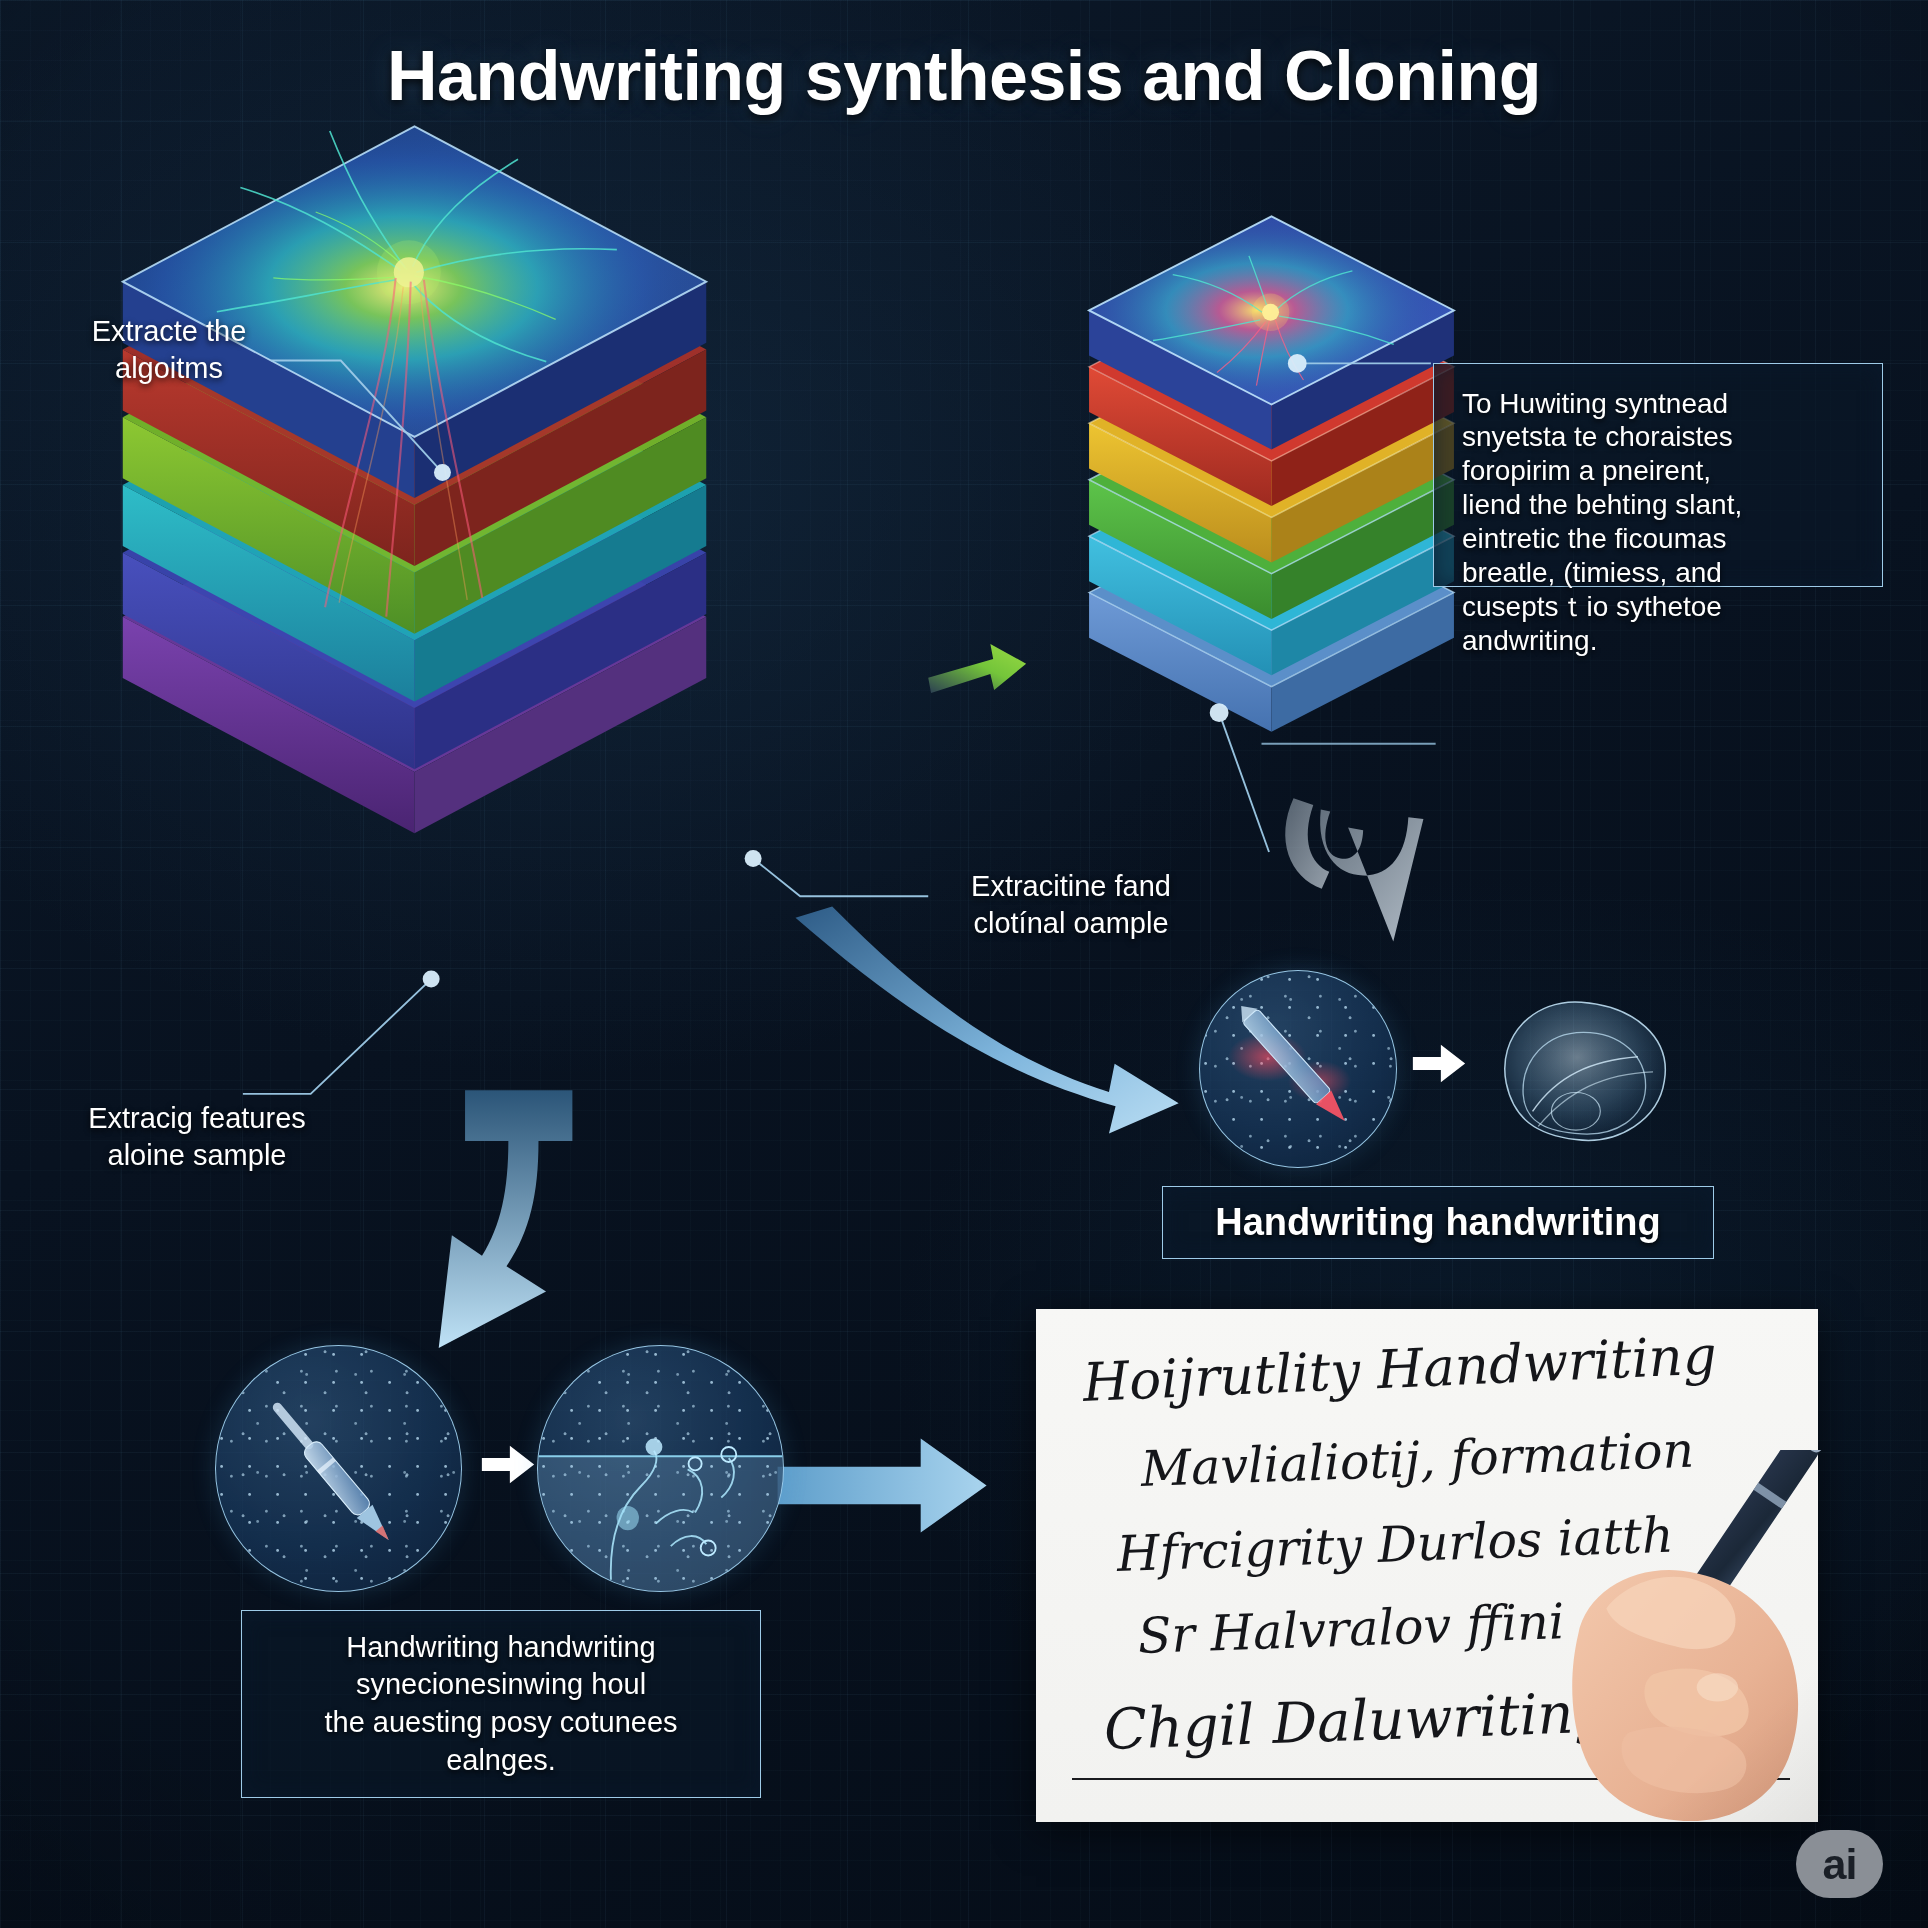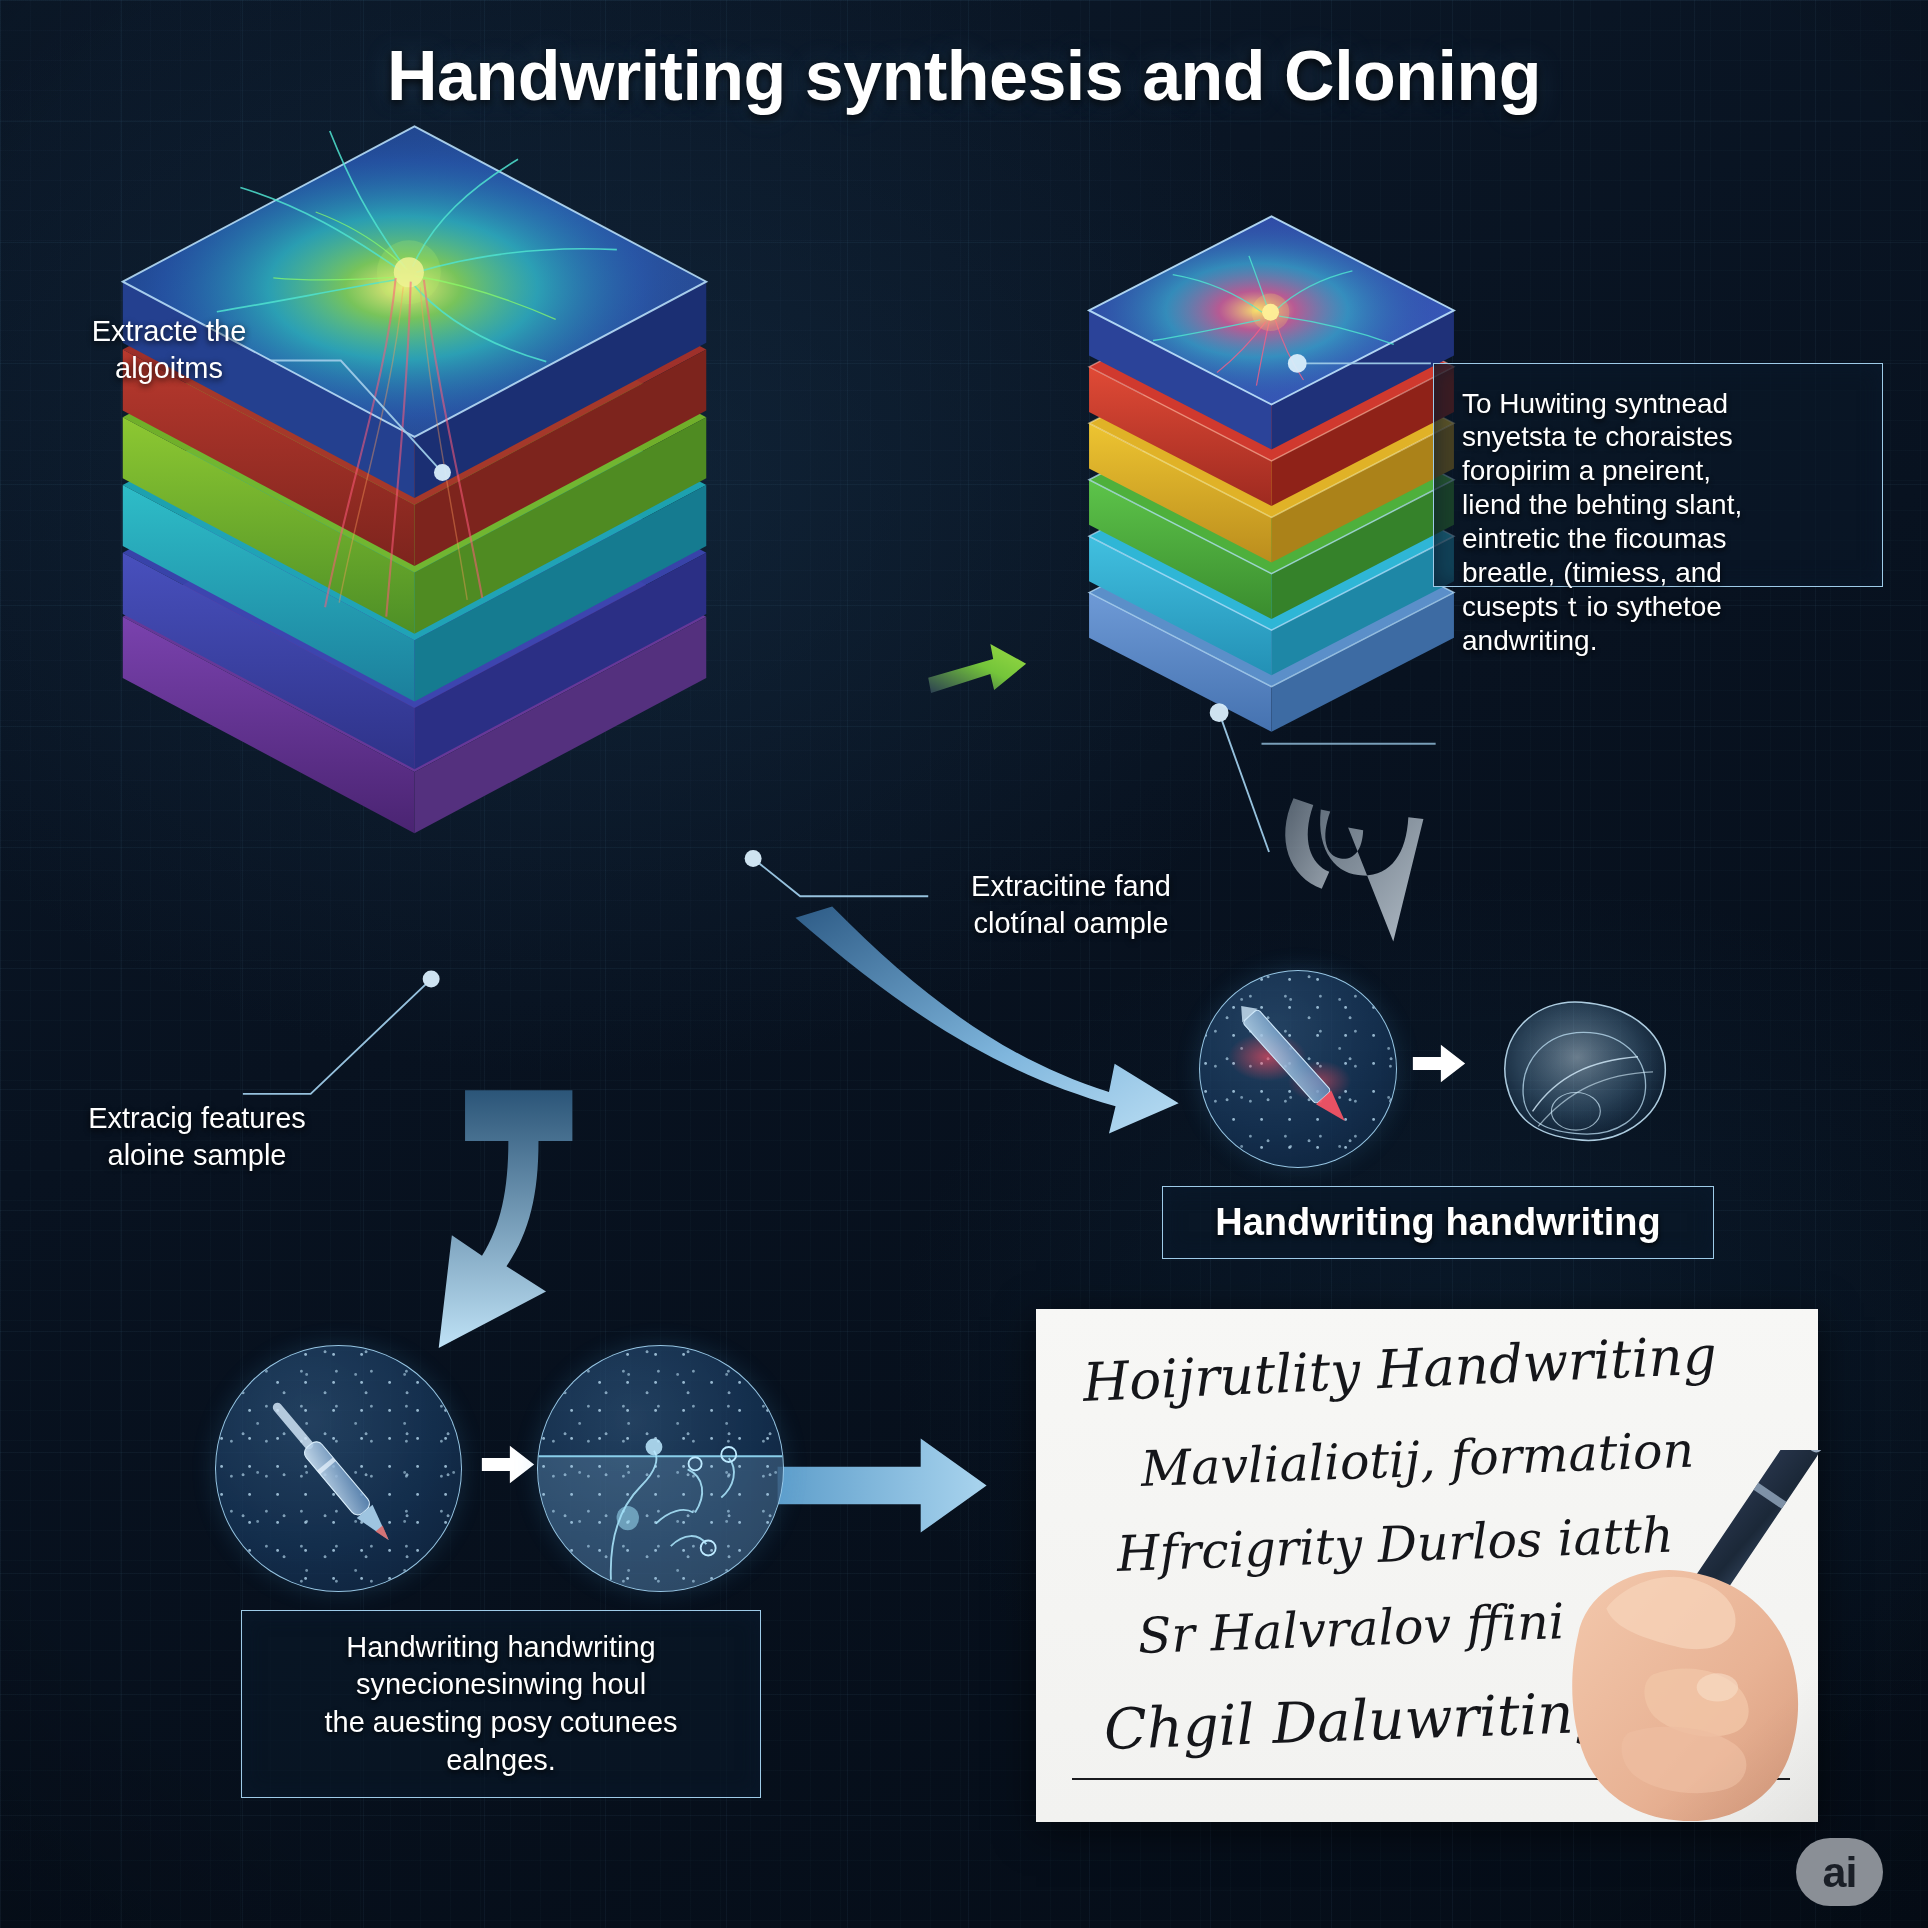--- a/index.html
+++ b/index.html
@@ -136,21 +136,21 @@
   }
   #hw-card .rule {
     position: absolute; left: 36px; right: 28px; height: 1.9px; background: #1a1b1f;
   }
 
   
   #hand { position: absolute; left: 1516px; top: 1450px; width: 320px; height: 377px; }
 
   
   #watermark {
-    position: absolute; right: 45px; bottom: 22px;
+    position: absolute; right: 45px; bottom: 30px;
     width: 87px; height: 68px; border-radius: 34px;
     background: #8a8f96;
     display: flex; align-items: center; justify-content: center;
     color: #1a1f27; font-size: 43px; font-weight: bold; letter-spacing: -0.9px;
   }
 </style>
 </head>
 <body>
 
 <div id="stage">

